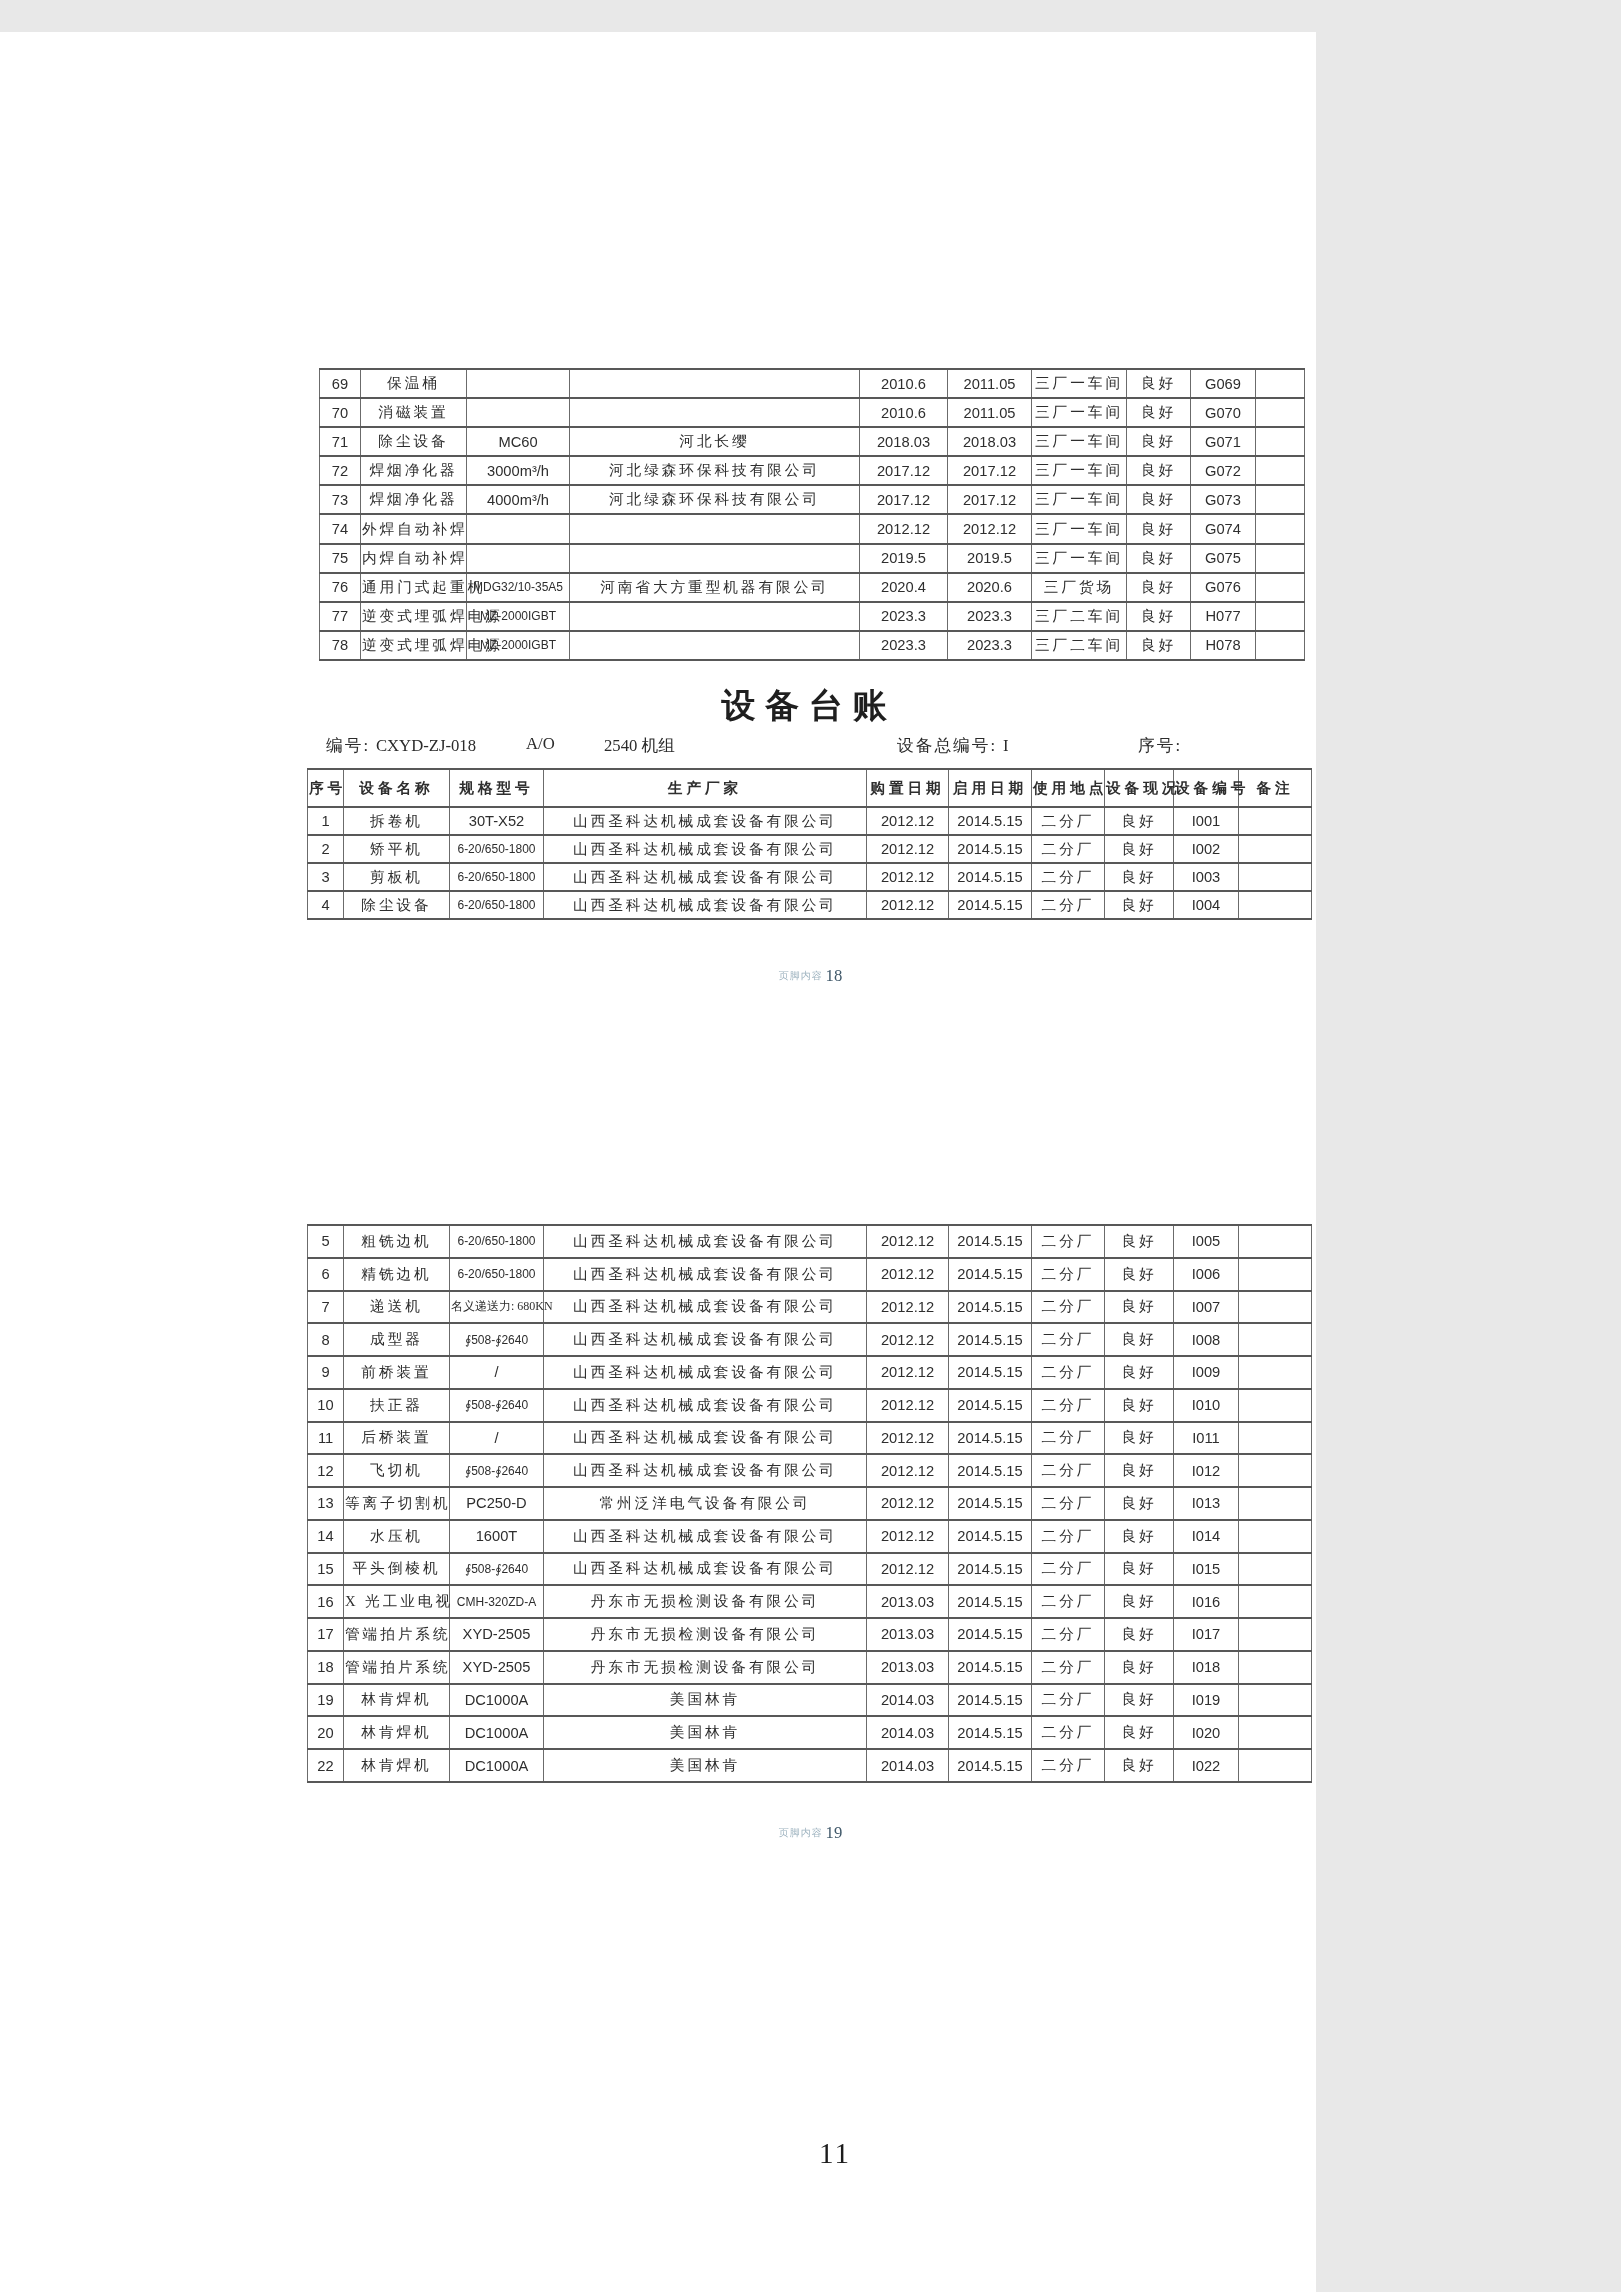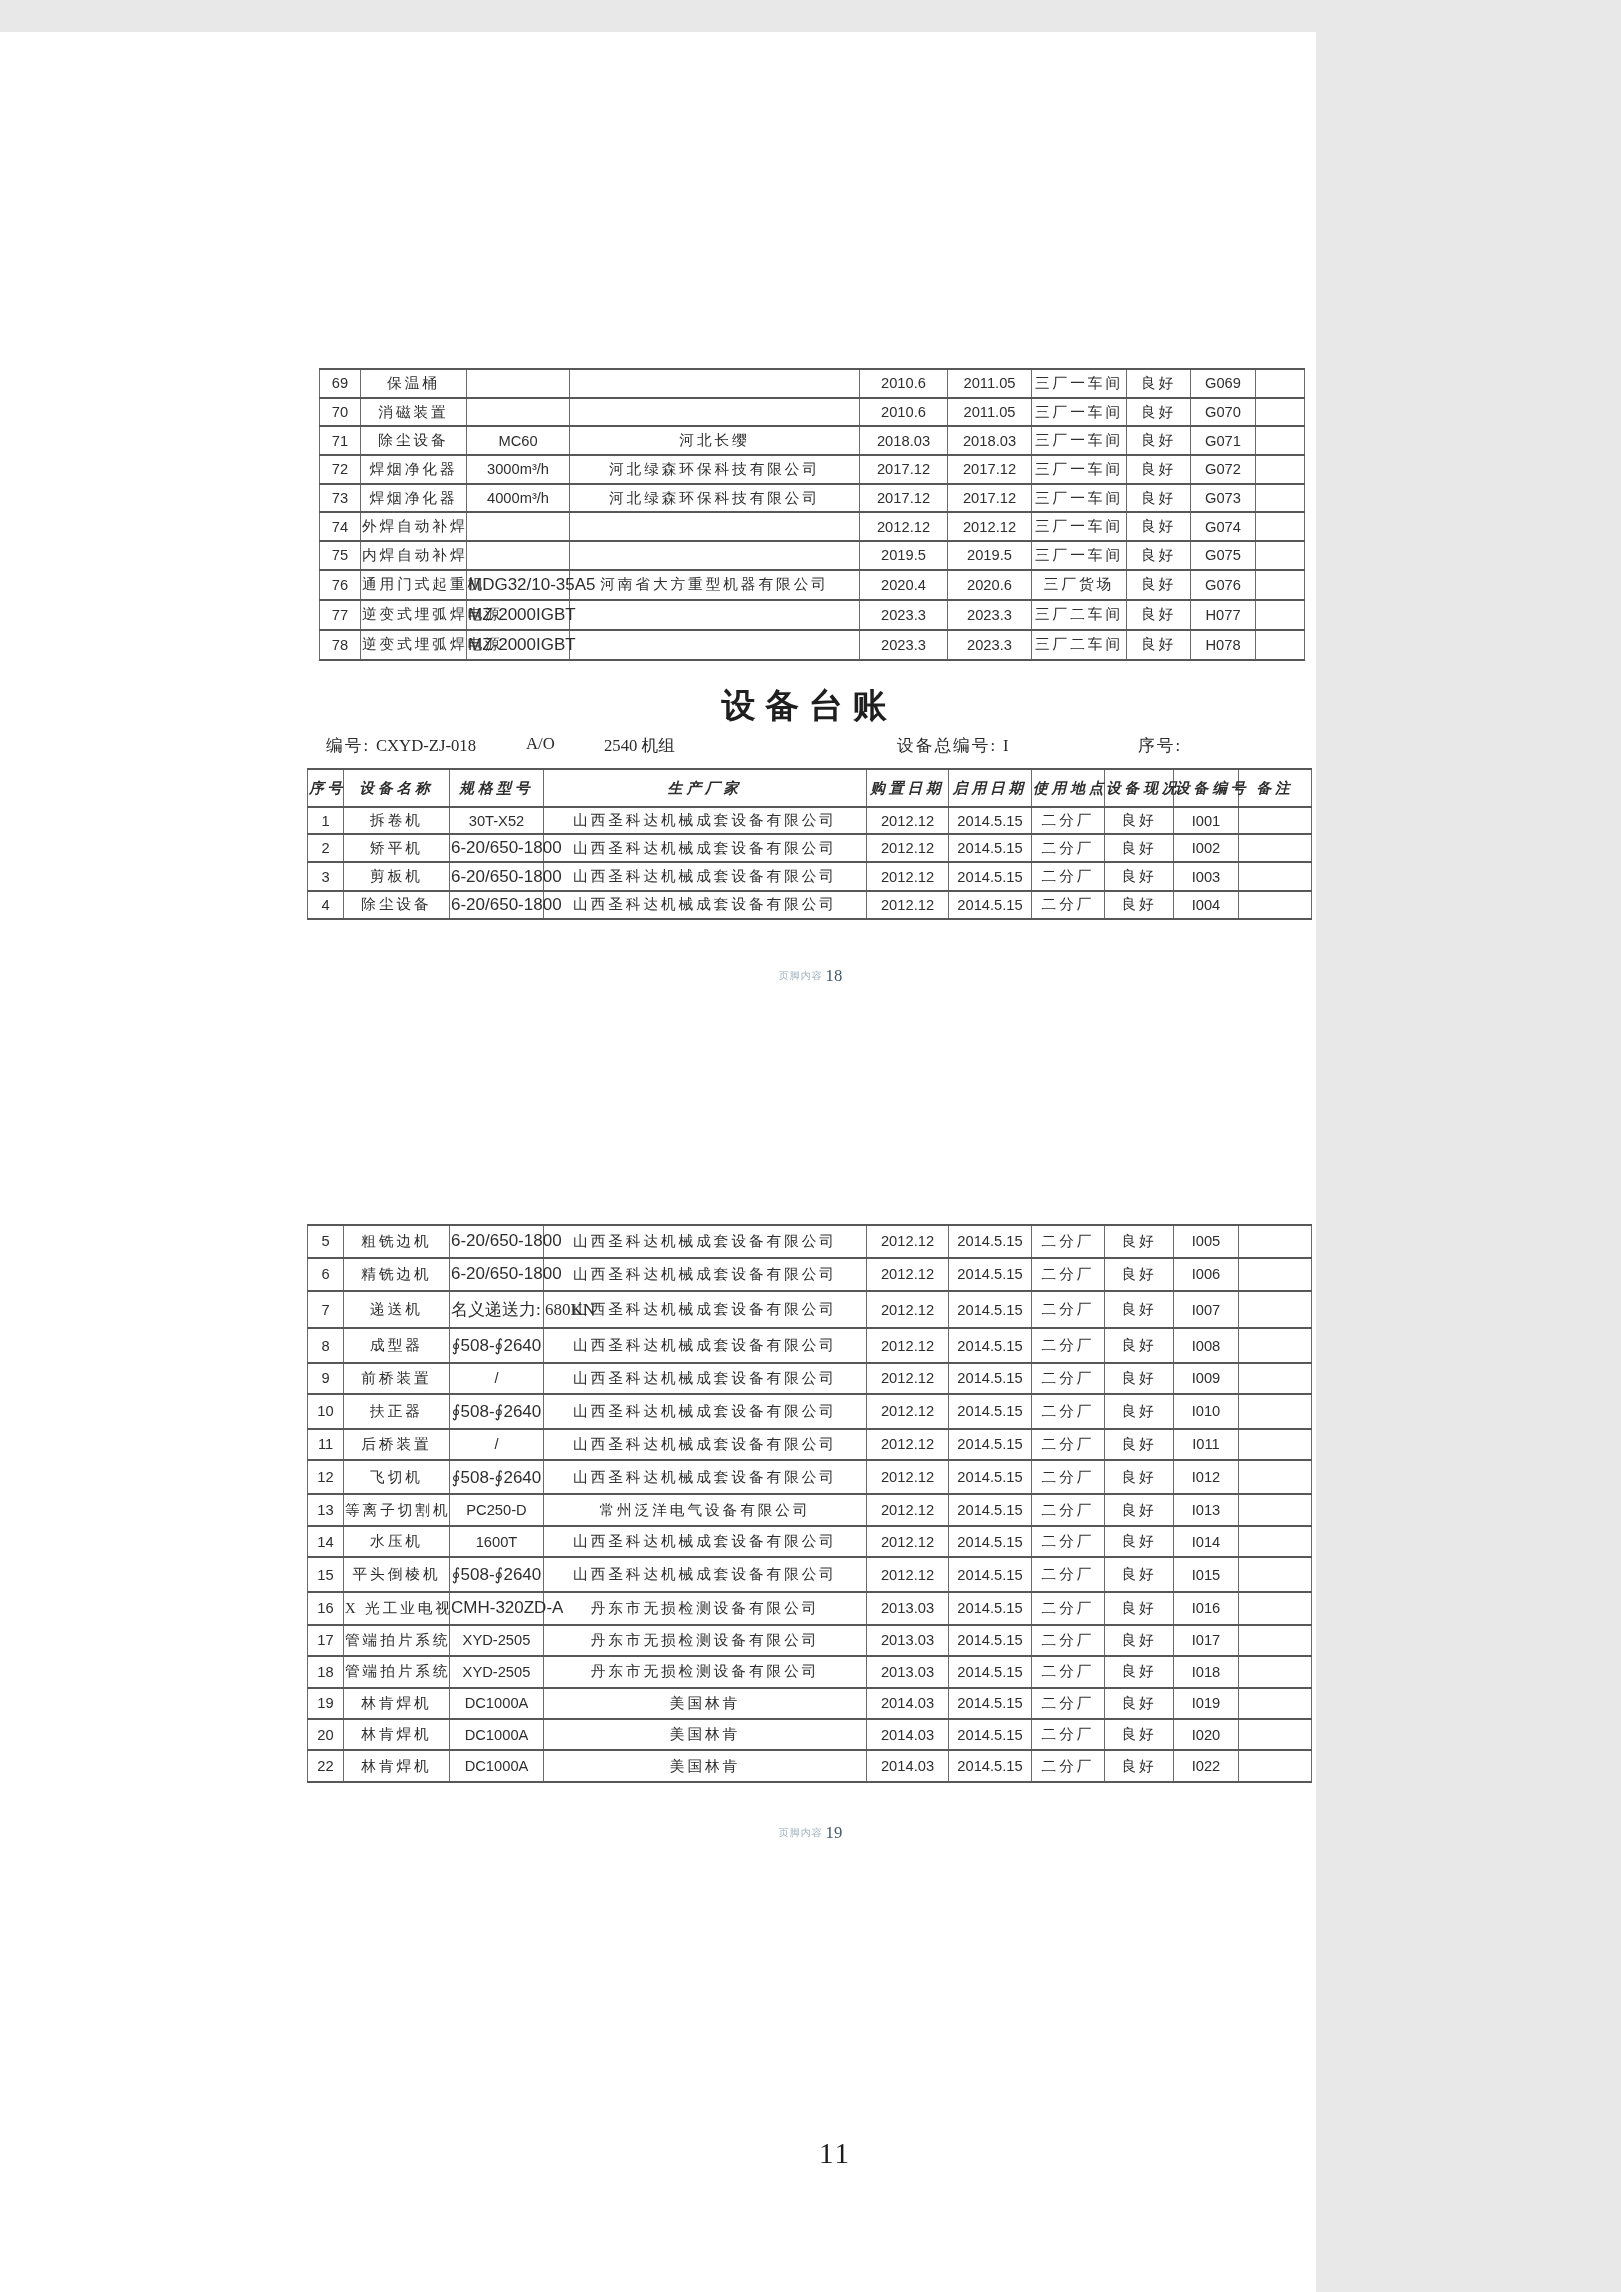--- a/index.html
+++ b/index.html
@@ -29,30 +29,30 @@
     font-family:"Liberation Sans","DejaVu Sans",sans-serif;
     white-space:nowrap;
     overflow:visible;
     color:#2e2e2e;
   }
   table.tbl td.cjk{
     font-family:"Liberation Serif","DejaVu Serif",serif;
     letter-spacing:2.9px;
     font-size:14.7px;
   }
-  table.tbl td.tight{ font-size:17px; letter-spacing:0; }
+  table.tbl td.tight{ font-size:12px; letter-spacing:0; }
   table.tbl th{
     font-family:"Liberation Serif","DejaVu Serif",serif;
     font-weight:bold;
     letter-spacing:3.9px;
     font-size:14.7px;
   }
   .t1{ left:319px; top:336px; width:985px; height:293px; }
   .t2{ left:307px; top:736px; width:1004px; height:152px; }
-  .t2 thead tr{ height:38px;font-style:italic; }
+  .t2 thead tr{ height:38px; }
   .t3{ left:307px; top:1192px; width:1004px; height:559px; }
 
   .title{
     position:absolute; top:651px; left:307px; width:1004px;
     text-align:center;
     font-size:34px; font-weight:bold; letter-spacing:9.8px;
     color:#1f1f1f;
   }
   .info-line{ position:absolute; top:702px; left:0; width:1621px; height:27.4px; font-size:16.7px; }
   .info-line .grp{ position:absolute; top:0; white-space:nowrap; }

